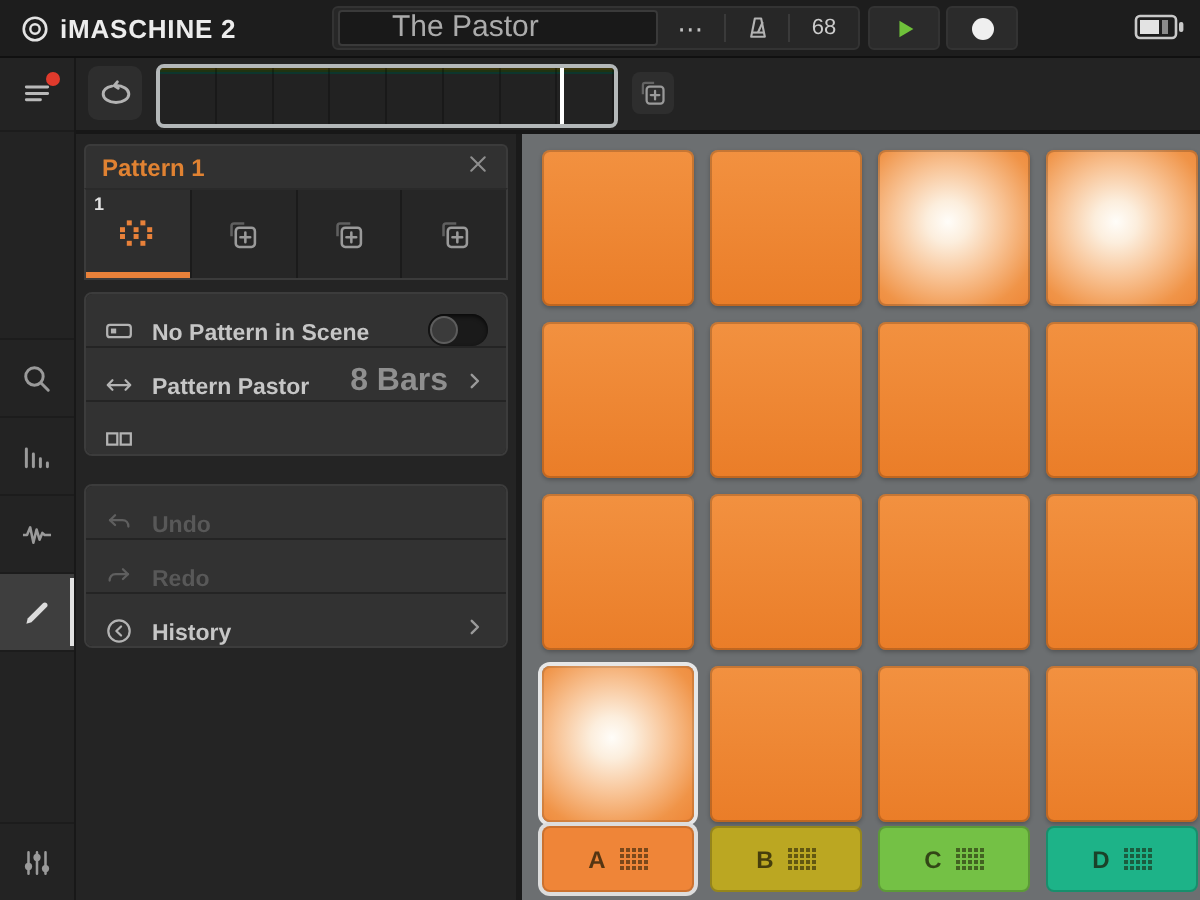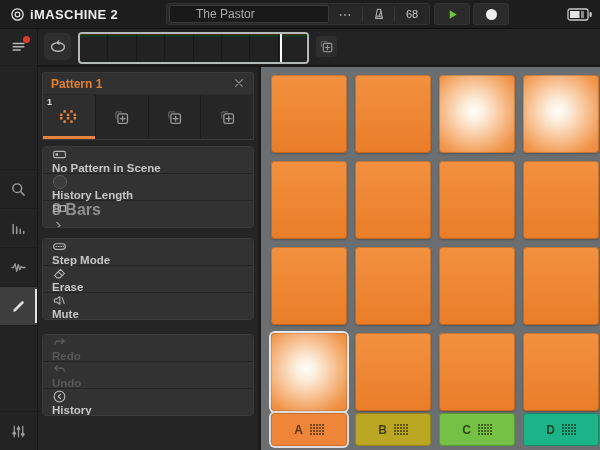--- a/index.html
+++ b/index.html
@@ -7,21 +7,21 @@
   .app{position:relative;width:600px;height:450px;background:#232323;}
 
   
   .topbar{position:absolute;left:0;top:0;width:600px;height:28px;background:#1d1d1d;
     border-bottom:1px solid #101010;z-index:5;}
   .logo{position:absolute;left:10px;top:0;height:28px;display:flex;align-items:center;gap:5px;
     color:#ececec;font-size:13px;font-weight:bold;letter-spacing:.4px;}
   .title-group{position:absolute;left:166px;top:3px;width:264px;height:22px;background:#272727;
     border:1px solid #333;border-radius:3px;display:flex;align-items:center;box-sizing:border-box;}
   .title-field{width:148px;height:16px;margin-left:2px;background:#191919;border:1px solid #3a3a3a;
-    border-radius:2px;color:#ababab;font-size:12px;line-height:16px;padding-left:26px;
+    border-radius:2px;color:#ababab;font-size:15px;line-height:16px;padding-left:26px;
     white-space:nowrap;overflow:hidden;}
   .tb-cell{display:flex;align-items:center;justify-content:center;height:100%;color:#c2c2c2;}
   .tb-sep{width:1px;height:14px;background:#3a3a3a;}
   .more-dots{font-size:13px;letter-spacing:1px;color:#c2c2c2;line-height:1;}
   .tempo{font-size:11px;color:#cccccc;}
   .tb-btn{position:absolute;top:3px;width:36px;height:22px;background:#2b2b2b;border:1px solid #333;
     border-radius:3px;display:flex;align-items:center;justify-content:center;box-sizing:border-box;}
   .rec-dot{width:11px;height:11px;border-radius:50%;background:#efefef;}
   .battery{position:absolute;right:7px;top:7px;}
 
@@ -69,22 +69,22 @@
   .tab{position:relative;flex:1;display:flex;align-items:center;justify-content:center;
     border-right:1px solid #1b1b1b;}
   .tab:last-child{border-right:none;}
   .tab.selected{background:#2e2e2e;}
   .tab.selected::after{content:"";position:absolute;left:0;right:0;bottom:0;height:3px;background:#e8813a;}
   .tab-num{position:absolute;left:4px;top:2px;font-size:9px;color:#e2e2e2;}
   .tab-ico{display:flex;}
   .menu-group{margin-top:10px;border:1px solid #3c3c3c;border-radius:4px;overflow:hidden;}
   .menu-group.g0{margin-top:6px;}
   .menu-group.g2{margin-top:14px;}
-  .menu-item{height:26px;background:#323232;display:flex;align-items:flex-start;padding:0 9px;
-    color:#c6c6c6;font-size:11.5px;border-bottom:1px solid #242424;flex-direction:column;}
+  .menu-item{height:26px;background:#323232;display:flex;align-items:flex-end;padding:0 9px;
+    color:#c6c6c6;font-size:11.5px;border-bottom:1px solid #242424;}
   .menu-item:last-child{border-bottom:none;}
   .mi-icon{width:24px;display:flex;}
   .mi-icon svg{width:15px;height:15px;}
   .mi-label{flex:1;}
   .mi-value{color:#8f8f8f;font-size:16px;margin-right:7px;}
   .mi-chev svg{width:13px;height:13px;}
   .menu-item.disabled{color:#585858;}
   .menu-item.disabled .mi-icon{opacity:.35;}
   .toggle{position:relative;width:30px;height:16px;border-radius:8px;background:#1a1a1a;
     box-shadow:inset 0 1px 2px rgba(0,0,0,.7);}
@@ -402,76 +402,50 @@
             <span class="toggle">
               <span class="knob"></span>
             </span>
           </div>
           <div class="menu-item">
             <span class="mi-icon">
               <svg viewBox="0 0 16 16">
                 <use href="#i-arrows-horizontal"></use>
               </svg>
             </span>
-            <span class="mi-label">History Length</span>
+            <span class="mi-label">Pattern Pastor</span>
             <span class="mi-value">8 Bars</span>
             <span class="mi-chev"><svg viewBox="0 0 16 16">
                 <use href="#i-chevron"></use>
               </svg></span>
           </div>
           <div class="menu-item">
             <span class="mi-icon">
               <svg viewBox="0 0 16 16">
                 <use href="#i-clear"></use>
               </svg>
             </span>
           </div>
         </div>
-        <div class="menu-group g1">
-          <div class="menu-item">
+        <div class="menu-group g2">
+          <div class="menu-item disabled">
             <span class="mi-icon">
               <svg viewBox="0 0 16 16">
-                <use href="#i-step-mode"></use>
+                <use href="#i-undo"></use>
               </svg>
             </span>
-            <span class="mi-label">Step Mode</span>
-          </div>
-          <div class="menu-item">
-            <span class="mi-icon">
-              <svg viewBox="0 0 16 16">
-                <use href="#i-erase"></use>
-              </svg>
-            </span>
-            <span class="mi-label">Erase</span>
-          </div>
-          <div class="menu-item">
-            <span class="mi-icon">
-              <svg viewBox="0 0 16 16">
-                <use href="#i-mute"></use>
-              </svg>
-            </span>
-            <span class="mi-label">Mute</span>
-          </div>
-        </div>
-        <div class="menu-group g2">
+            <span class="mi-label">Undo</span>
+          </div>
           <div class="menu-item disabled">
             <span class="mi-icon">
               <svg viewBox="0 0 16 16">
                 <use href="#i-redo"></use>
               </svg>
             </span>
             <span class="mi-label">Redo</span>
-          </div>
-          <div class="menu-item disabled">
-            <span class="mi-icon">
-              <svg viewBox="0 0 16 16">
-                <use href="#i-undo"></use>
-              </svg>
-            </span>
-            <span class="mi-label">Undo</span>
           </div>
           <div class="menu-item">
             <span class="mi-icon">
               <svg viewBox="0 0 16 16">
                 <use href="#i-history"></use>
               </svg>
             </span>
             <span class="mi-label">History</span>
             <span class="mi-chev"><svg viewBox="0 0 16 16">
                 <use href="#i-chevron"></use>

